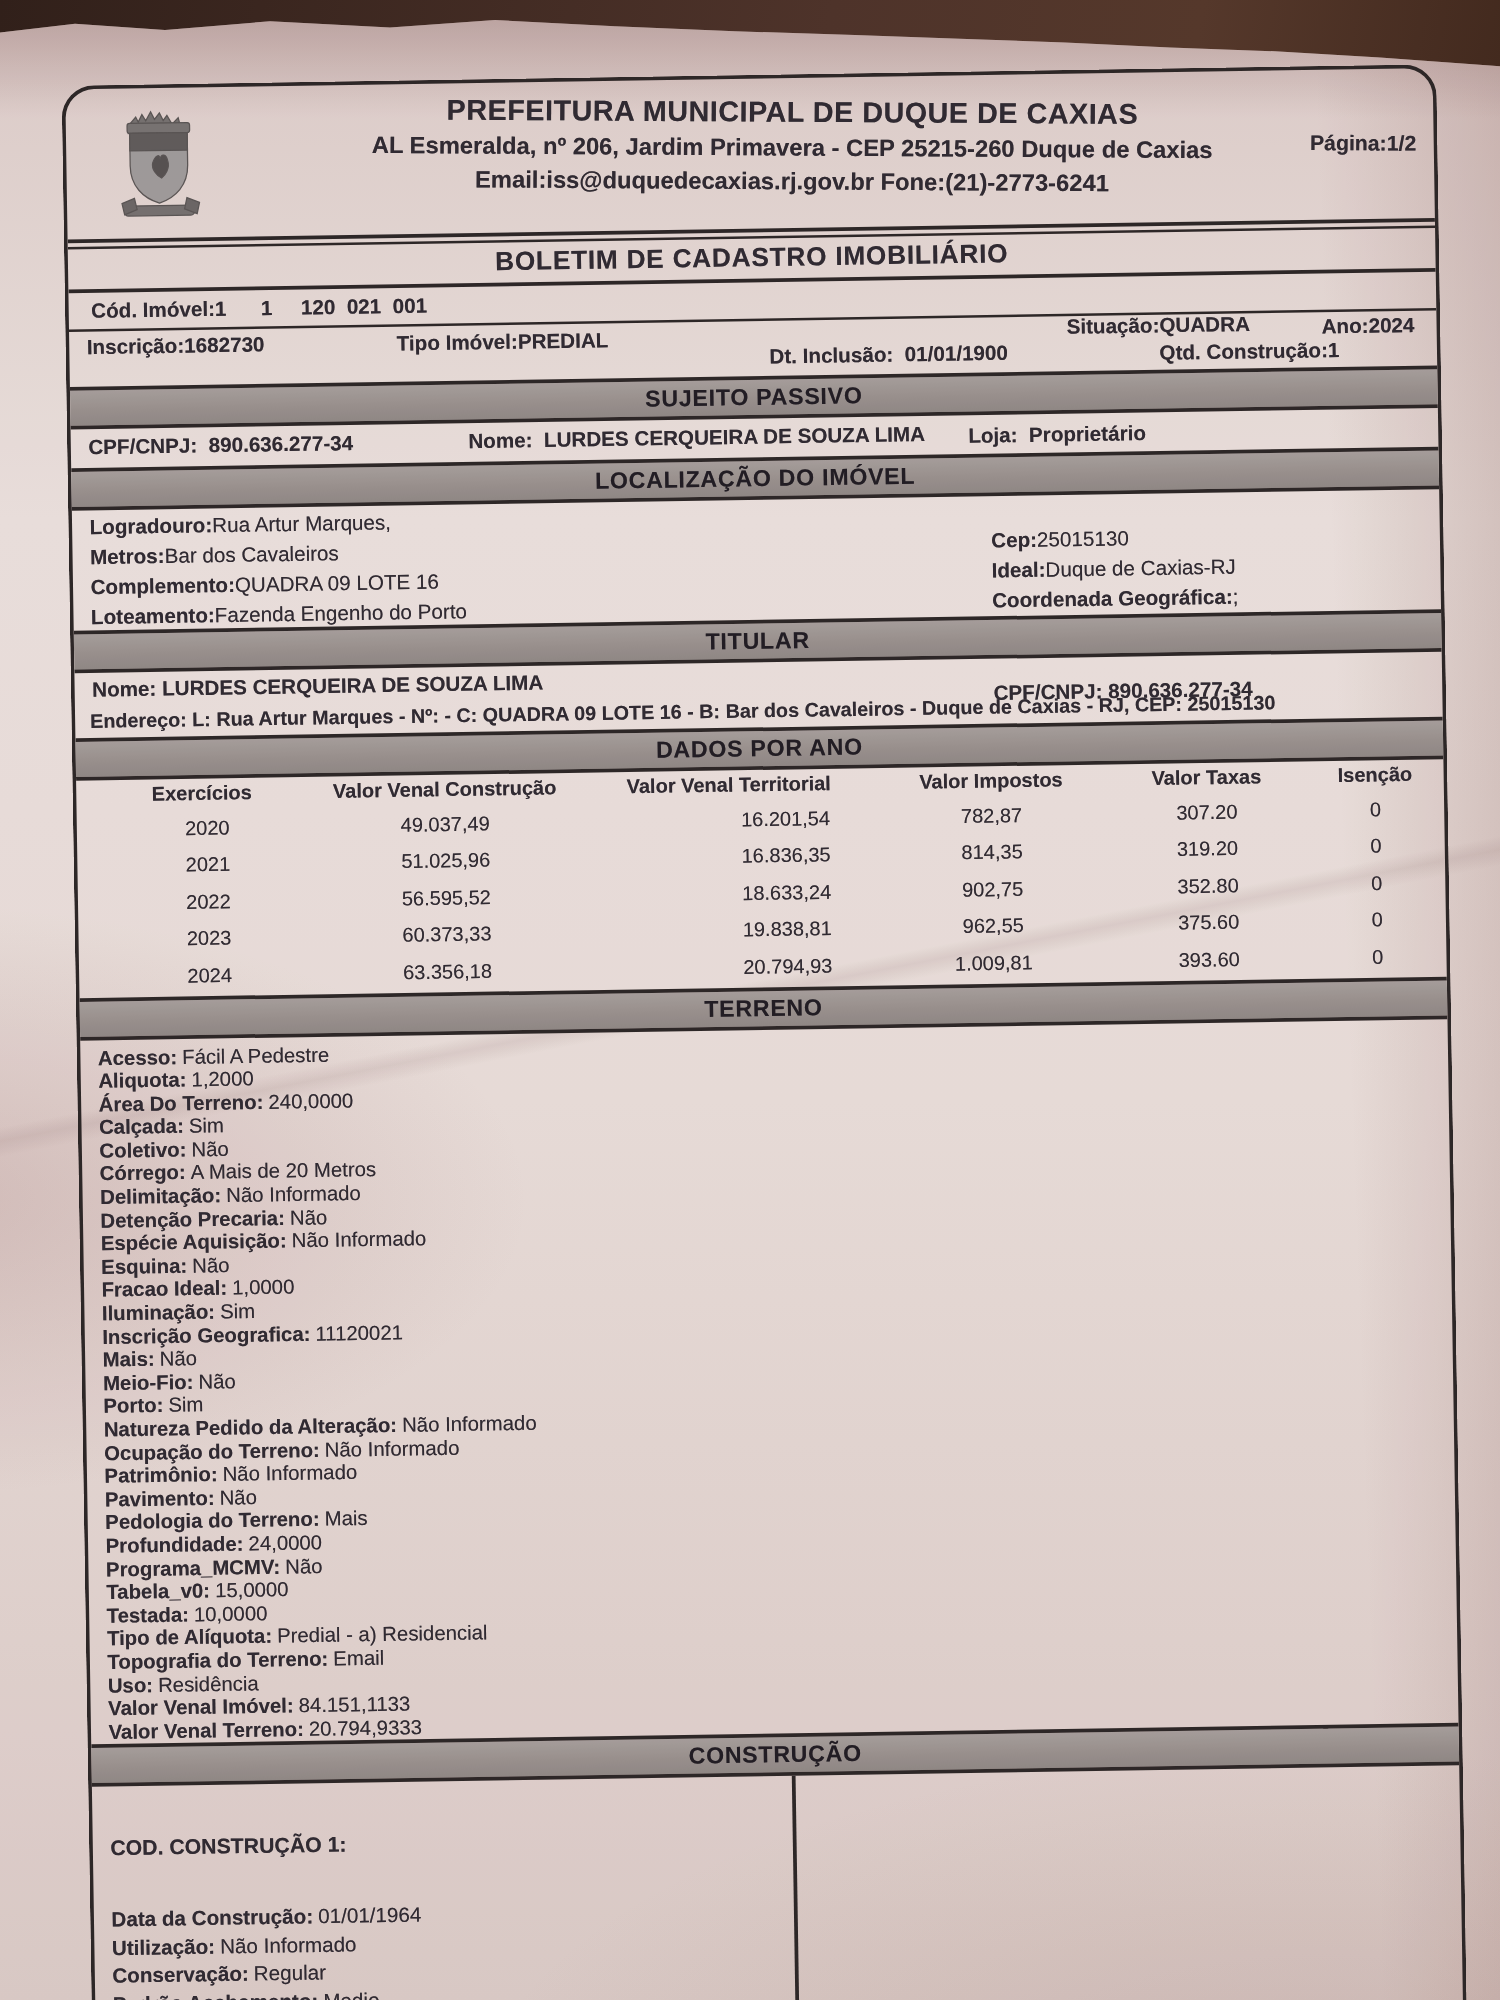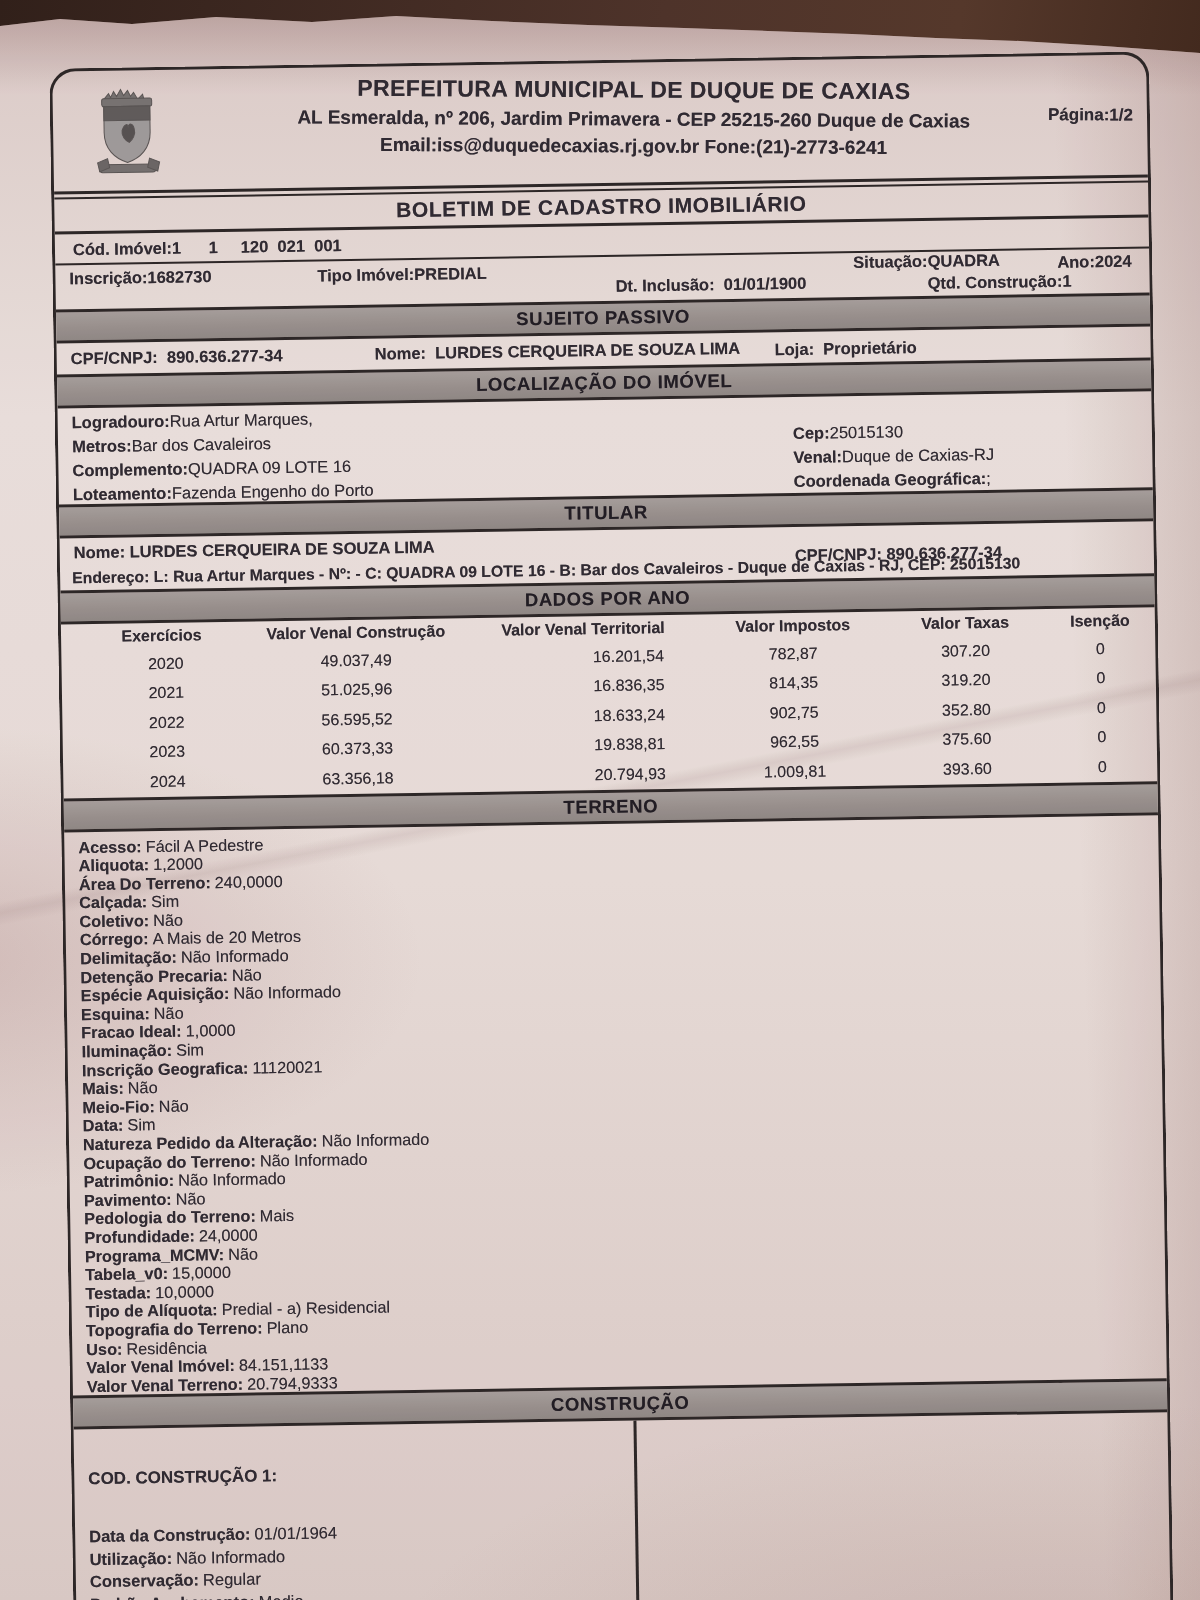--- a/index.html
+++ b/index.html
@@ -155,21 +155,21 @@
         <div class="col-l">
 
         <div class="kv"><b>Logradouro:</b><span>Rua Artur Marques,</span></div>
             <div class="kv"><b>Metros:</b><span>Bar dos Cavaleiros</span></div>
             <div class="kv"><b>Complemento:</b><span>QUADRA 09 LOTE 16</span></div>
             <div class="kv"><b>Loteamento:</b><span>Fazenda Engenho do Porto</span></div>
           </div>
         <div class="col-r">
 
         <div class="kv"><b>Cep:</b><span>25015130</span></div>
-            <div class="kv"><b>Venal:</b><span>Duque de Caxias-RJ</span></div>
+            <div class="kv"><b>Ideal:</b><span>Duque de Caxias-RJ</span></div>
             <div class="kv"><b>Coordenada Geográfica:</b><span>;</span></div>
           </div>
       </div>
 
       <div class="bar">TITULAR</div>
       <div class="titular">
         <span class="t-nome"><b>Nome:</b><span class="pre"> LURDES CERQUEIRA DE SOUZA LIMA</span></span>
         <span class="t-cpf"><b>CPF/CNPJ:</b><span class="pre"> 890.636.277-34</span></span>
         <span class="t-end"><b>Endereço:</b><span class="pre"> L: Rua Artur Marques - Nº: - C: QUADRA 09 LOTE 16 - B: Bar dos Cavaleiros - Duque de Caxias - RJ, CEP: 25015130</span></span>
       </div>
@@ -244,32 +244,32 @@
           <div class="kv"><b>Córrego:</b><span>A Mais de 20 Metros</span></div>
           <div class="kv"><b>Delimitação:</b><span>Não Informado</span></div>
           <div class="kv"><b>Detenção Precaria:</b><span>Não</span></div>
           <div class="kv"><b>Espécie Aquisição:</b><span>Não Informado</span></div>
           <div class="kv"><b>Esquina:</b><span>Não</span></div>
           <div class="kv"><b>Fracao Ideal:</b><span>1,0000</span></div>
           <div class="kv"><b>Iluminação:</b><span>Sim</span></div>
           <div class="kv"><b>Inscrição Geografica:</b><span>11120021</span></div>
           <div class="kv"><b>Mais:</b><span>Não</span></div>
           <div class="kv"><b>Meio-Fio:</b><span>Não</span></div>
-          <div class="kv"><b>Data:</b><span>Sim</span></div>
+          <div class="kv"><b>Porto:</b><span>Sim</span></div>
           <div class="kv"><b>Natureza Pedido da Alteração:</b><span>Não Informado</span></div>
           <div class="kv"><b>Ocupação do Terreno:</b><span>Não Informado</span></div>
           <div class="kv"><b>Patrimônio:</b><span>Não Informado</span></div>
           <div class="kv"><b>Pavimento:</b><span>Não</span></div>
           <div class="kv"><b>Pedologia do Terreno:</b><span>Mais</span></div>
           <div class="kv"><b>Profundidade:</b><span>24,0000</span></div>
           <div class="kv"><b>Programa_MCMV:</b><span>Não</span></div>
           <div class="kv"><b>Tabela_v0:</b><span>15,0000</span></div>
           <div class="kv"><b>Testada:</b><span>10,0000</span></div>
           <div class="kv"><b>Tipo de Alíquota:</b><span>Predial - a) Residencial</span></div>
-          <div class="kv"><b>Topografia do Terreno:</b><span>Plano</span></div>
+          <div class="kv"><b>Topografia do Terreno:</b><span>Email</span></div>
           <div class="kv"><b>Uso:</b><span>Residência</span></div>
           <div class="kv"><b>Valor Venal Imóvel:</b><span>84.151,1133</span></div>
           <div class="kv"><b>Valor Venal Terreno:</b><span>20.794,9333</span></div>
         </div>
 
       <div class="bar">CONSTRUÇÃO</div>
       <div class="constr">
         <div class="vline"></div>
         <div class="cod-title">COD. CONSTRUÇÃO 1:</div>
         <div class="c-items">

